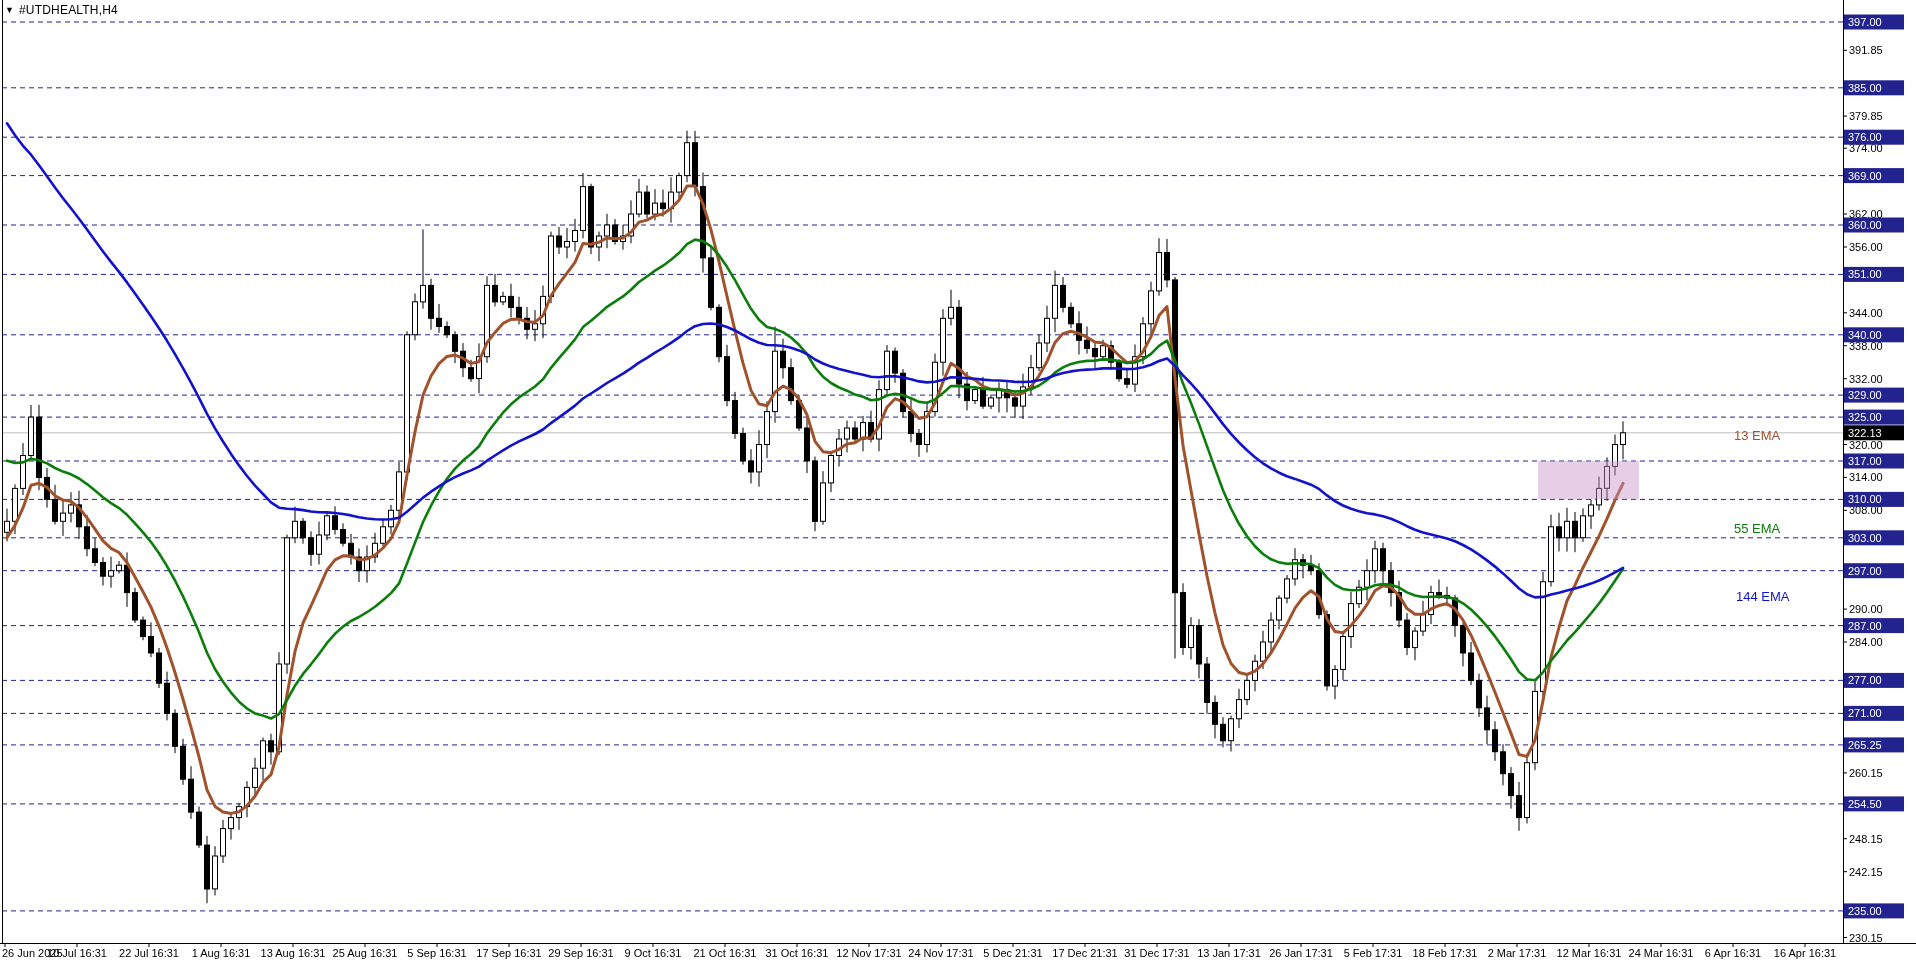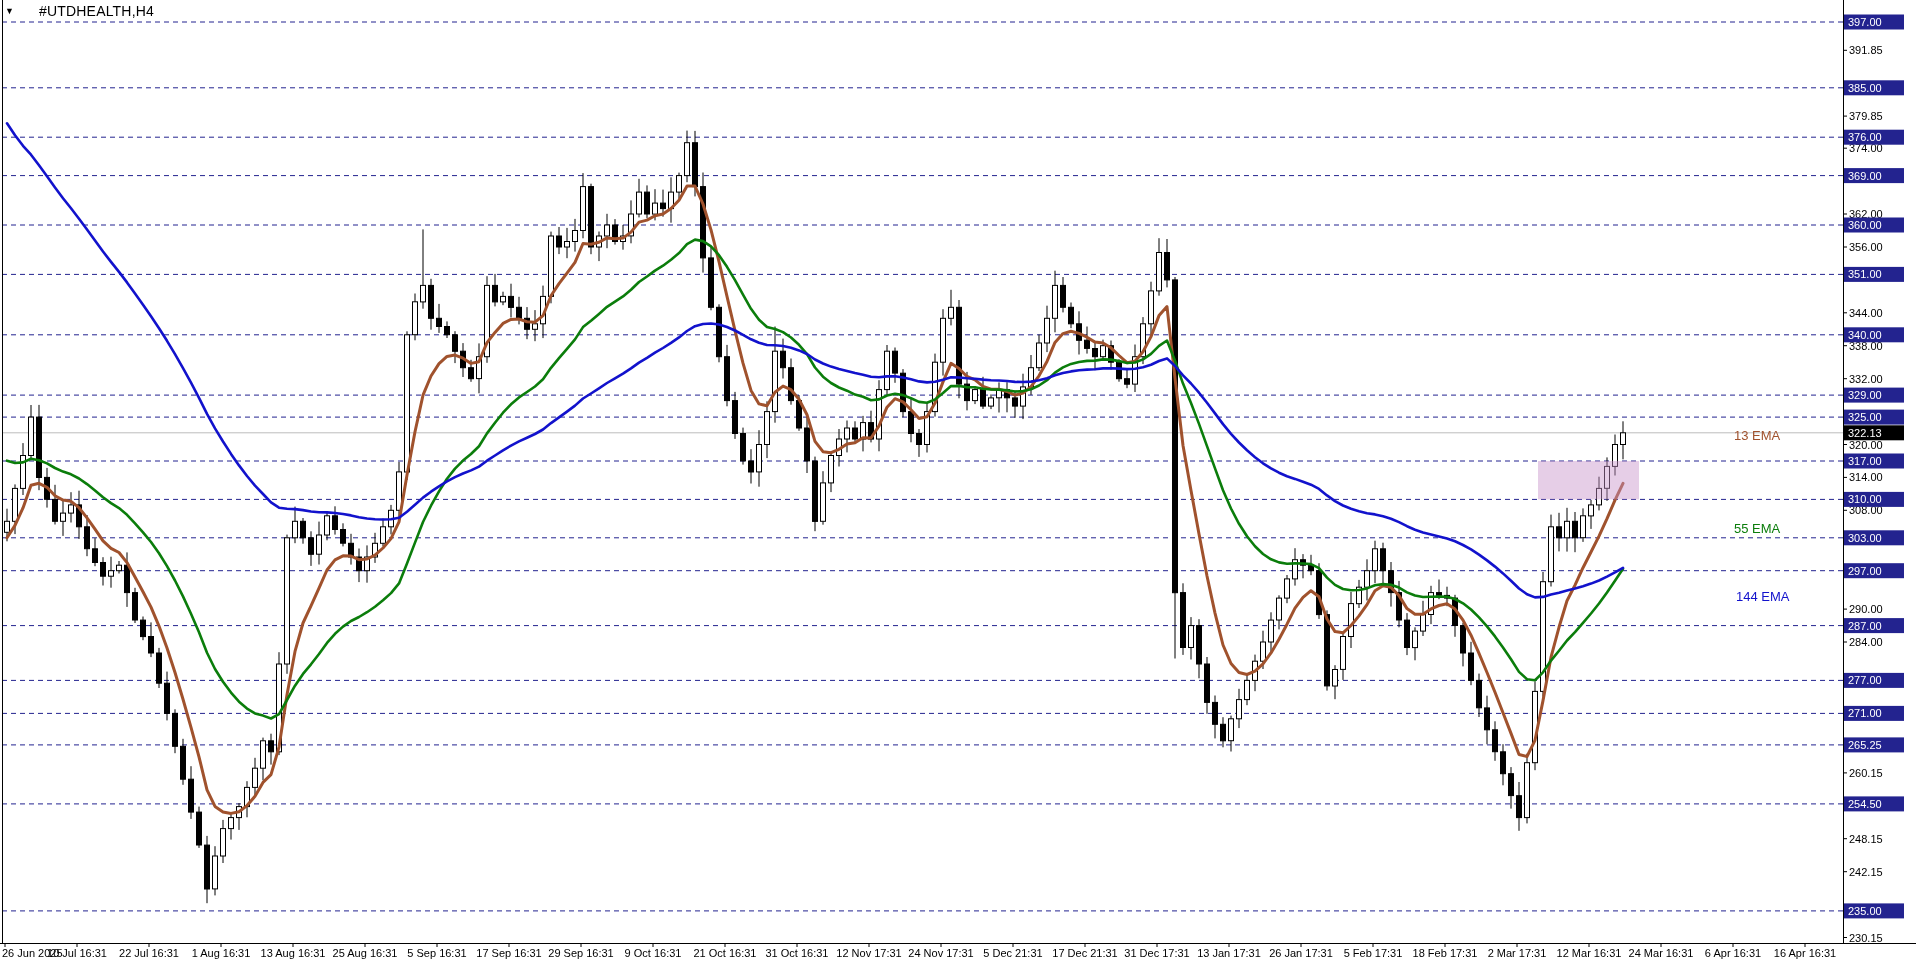--- a/index.html
+++ b/index.html
@@ -2,21 +2,21 @@
 <html><head>
 <meta charset="utf-8">
 <style>
   html,body{margin:0;padding:0;background:#ffffff;}
   body{font-family:"Liberation Sans",sans-serif;}
   .chart-window{position:relative;width:1916px;height:963px;background:#fff;overflow:hidden;}
   #chart{position:absolute;left:0;top:0;}
   svg text{font-family:"Liberation Sans",sans-serif;}
   .title-bar{position:absolute;top:3px;left:5px;display:flex;align-items:center;gap:5px;color:#000;z-index:5;}
   .title-bar .tri{font-size:9px;line-height:1;padding-top:1px;cursor:pointer;}
-  .title-bar .sym{font-size:14px;letter-spacing:0.2px;margin-left:20px;}
+  .title-bar .sym{font-size:12px;letter-spacing:0.2px;}
 </style>
 </head>
 <body>
 
 <div class="chart-window">
   <svg id="chart" width="1916" height="963">
       <g>
         <line x1="2" y1="22.0" x2="1843" y2="22.0" stroke="#23238f" stroke-width="1" stroke-dasharray="5 4"></line>
         <line x1="2" y1="87.8" x2="1843" y2="87.8" stroke="#23238f" stroke-width="1" stroke-dasharray="5 4"></line>
         <line x1="2" y1="137.2" x2="1843" y2="137.2" stroke="#23238f" stroke-width="1" stroke-dasharray="5 4"></line>

